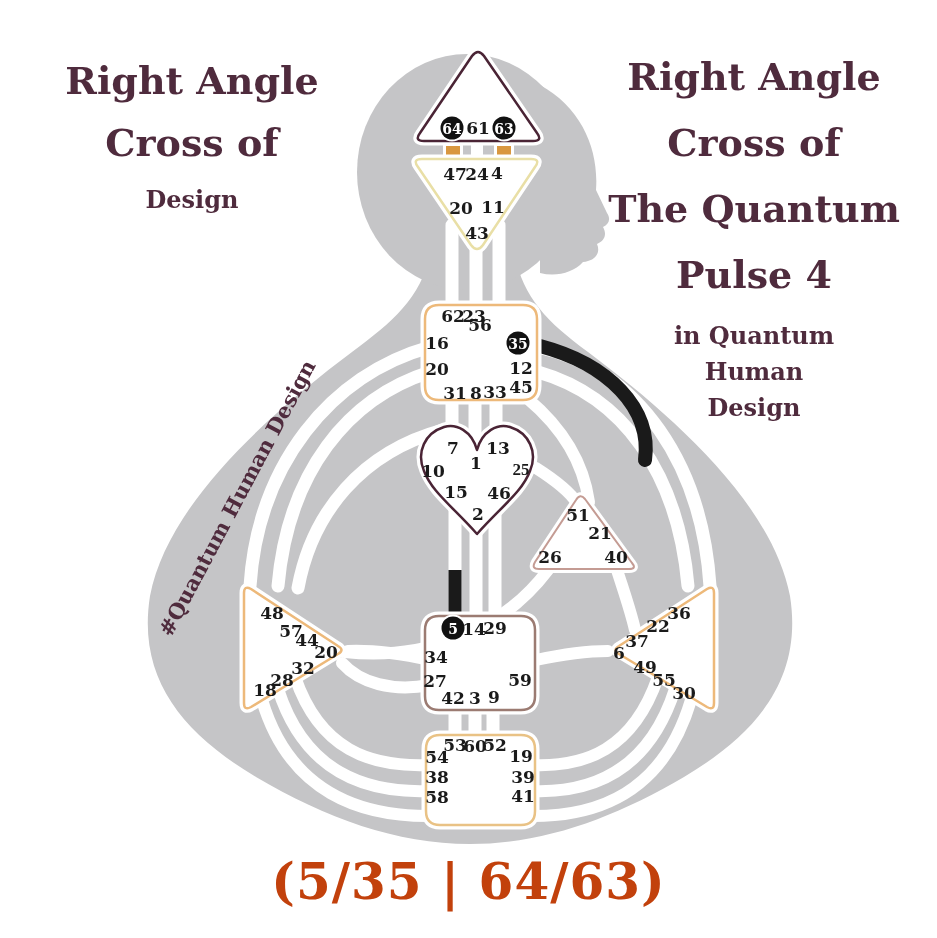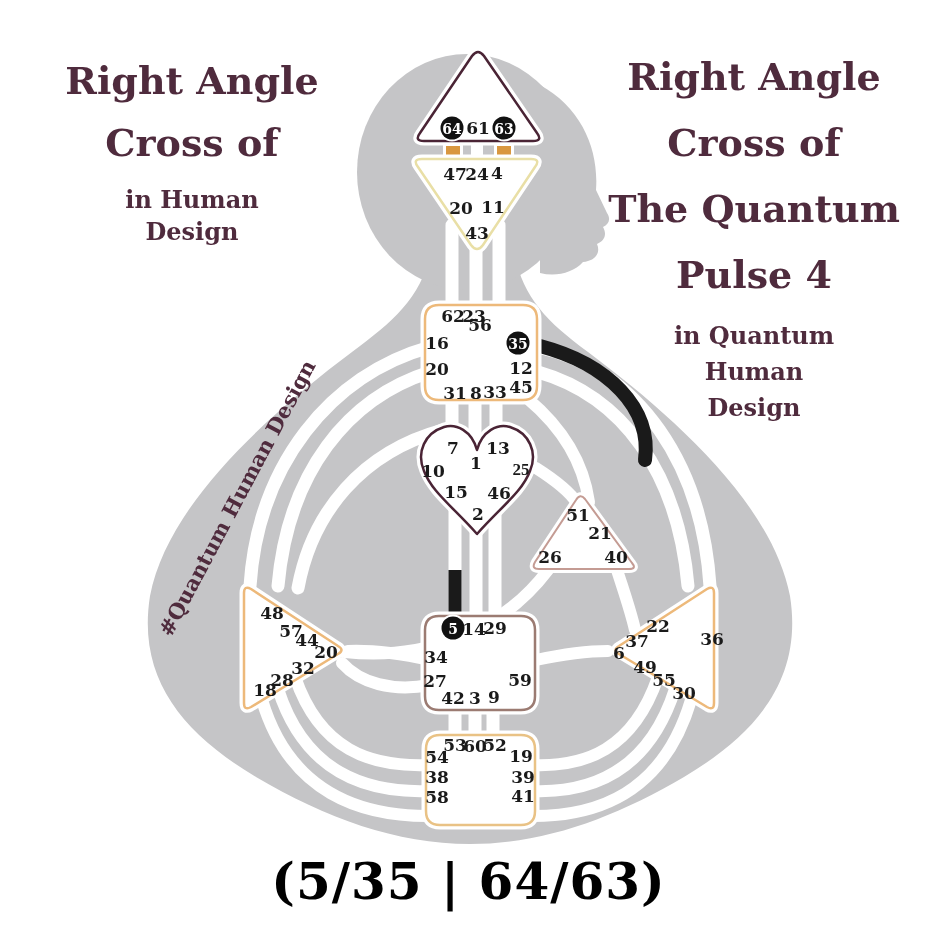--- a/index.html
+++ b/index.html
@@ -10,21 +10,21 @@
   #right-title{left:568px;top:44px;width:372px;}
   .main-line{font-size:38px;line-height:62px;white-space:nowrap;}
   #right-title .main-line{line-height:66px;}
   .sub-line{font-size:24px;line-height:32px;}
   .sub-block{margin-top:10px;}
   #right-title .sub-line{line-height:36px;}
   .watermark{position:absolute;left:237px;top:498px;
              transform:translate(-50%,-50%) rotate(-62deg);
              font-size:21px;font-weight:bold;color:#4f2b3d;white-space:nowrap;}
   .cross-notation{position:absolute;left:0;right:0;top:852px;text-align:center;
-                  font-size:50px;font-weight:bold;color:#000000;letter-spacing:1px;}
+                  font-size:50px;font-weight:bold;color:#c2410c;letter-spacing:1px;}
   svg.graph{position:absolute;left:0;top:0;}
   .gate{position:absolute;transform:translate(-50%,-50%);font-size:17px;font-weight:bold;
         color:#1a1a1a;line-height:1;}
   .gate.circled{background:#111111;color:#ffffff;width:23px;height:23px;border-radius:50%;
         display:flex;align-items:center;justify-content:center;font-size:14px;
         box-shadow:0 0 0 2px #ffffff;}
 </style>
 </head>
 <body>
 
@@ -160,21 +160,21 @@
       <span class="gate" style="left: 600px; top: 533px;">21</span>
       <span class="gate" style="left: 550px; top: 557px;">26</span>
       <span class="gate" style="left: 616px; top: 557px;">40</span>
       <span class="gate" style="left: 272px; top: 613px;">48</span>
       <span class="gate" style="left: 291px; top: 631px;">57</span>
       <span class="gate" style="left: 307px; top: 640px;">44</span>
       <span class="gate" style="left: 326px; top: 652px;">20</span>
       <span class="gate" style="left: 303px; top: 668px;">32</span>
       <span class="gate" style="left: 282px; top: 680px;">28</span>
       <span class="gate" style="left: 265px; top: 690px;">18</span>
-      <span class="gate" style="left: 712px; top: 613px; margin-top: 26px;">36</span>
+      <span class="gate" style="left: 679px; top: 613px;">36</span>
       <span class="gate" style="left: 658px; top: 626px;">22</span>
       <span class="gate" style="left: 637px; top: 641px;">37</span>
       <span class="gate" style="left: 619px; top: 653px;">6</span>
       <span class="gate" style="left: 645px; top: 667px;">49</span>
       <span class="gate" style="left: 664px; top: 680px;">55</span>
       <span class="gate" style="left: 684px; top: 693px;">30</span>
       <span class="gate circled" style="left: 453px; top: 628px;">5</span>
       <span class="gate" style="left: 474px; top: 629px;">14</span>
       <span class="gate" style="left: 495px; top: 628px;">29</span>
       <span class="gate" style="left: 436px; top: 657px;">34</span>
@@ -193,21 +193,20 @@
       <span class="gate" style="left: 437px; top: 797px;">58</span>
       <span class="gate" style="left: 523px; top: 796px;">41</span>
     </div>
 
   <div class="title" id="left-title">
     <div>
         <div class="main-line">Right Angle</div>
         <div class="main-line">Cross of</div>
       </div>
     <div class="sub-block">
-        <div class="sub-line">in Human</div>
         <div class="sub-line">Design</div>
       </div>
   </div>
   <div class="title" id="right-title">
     <div>
         <div class="main-line">Right Angle</div>
         <div class="main-line">Cross of</div>
         <div class="main-line">The Quantum</div>
         <div class="main-line">Pulse 4</div>
       </div>

